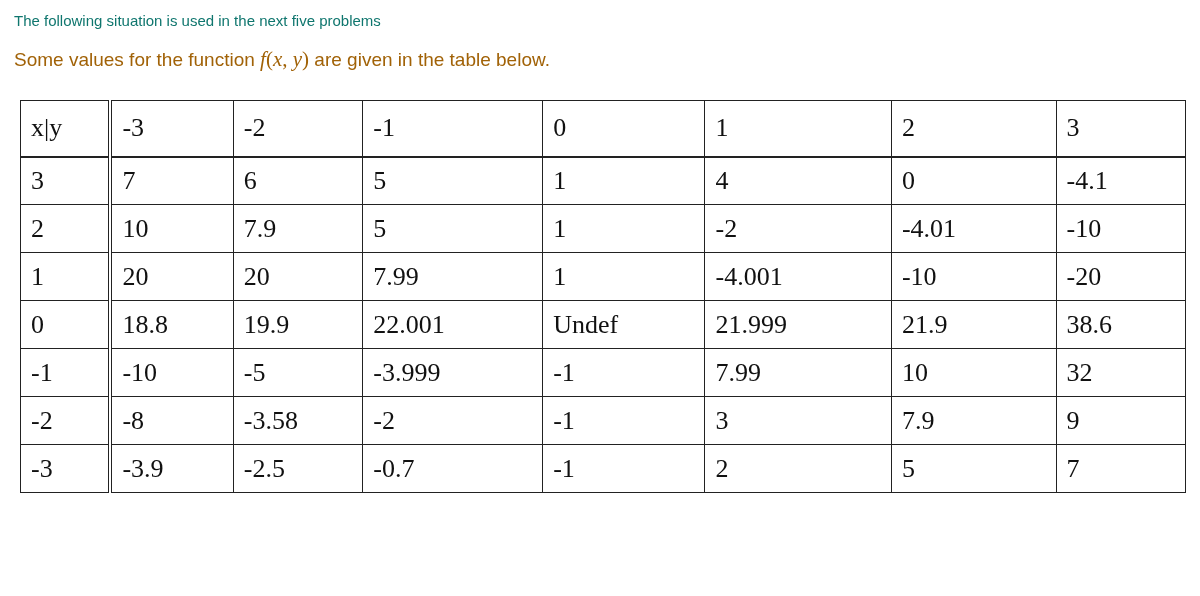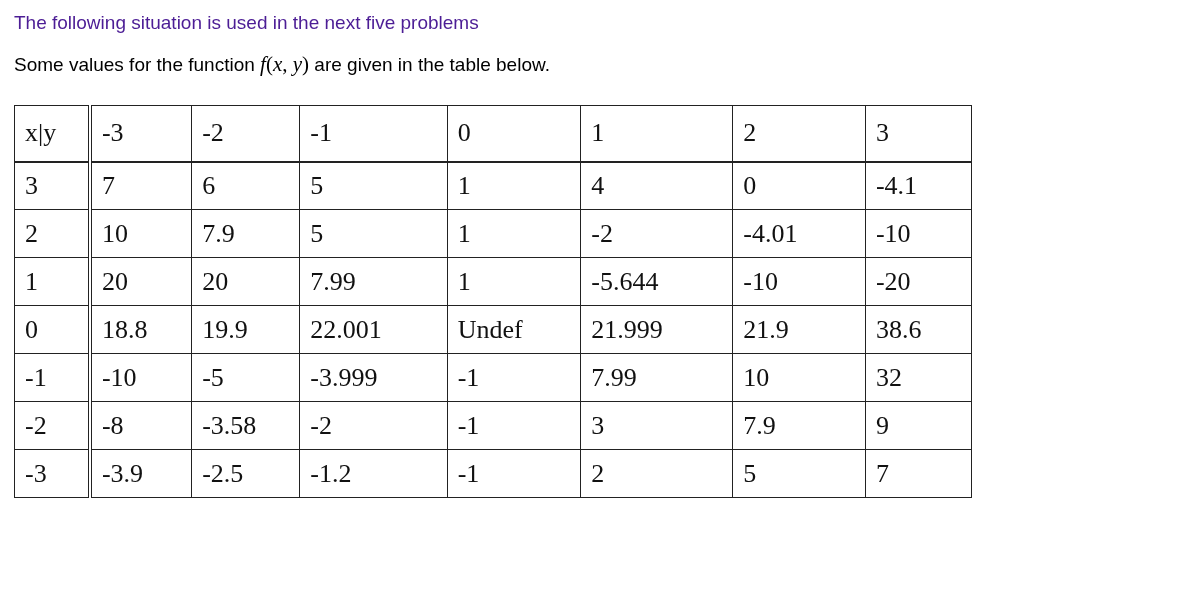--- a/index.html
+++ b/index.html
@@ -9,37 +9,38 @@
     }
     body {
       font-family: 'Segoe UI', Tahoma, Geneva, Verdana, sans-serif;
       font-size: 18px;
       color: #2c2c2c;
       padding: 12px 14px;
       background: #fff;
       width: 1200px;
     }
     .intro-text {
-      font-size: 19px;
+      font-size: 15px;
       margin-bottom: 18px;
-      color: #4c1d95;
+      color: #0f766e;
     }
     .function-text {
       font-size: 19px;
       margin-bottom: 28px;
-      color: #000000;
+      color: #a16207;
     }
     .math-var {
       font-family: 'Times New Roman', serif;
       font-style: italic;
       font-size: 21px;
     }
     table {
       border-collapse: collapse;
-      width: 958px;
+      width: 1166px;
+      margin-left: 6px;
     }
     td {
       border: 1.5px solid #222;
       padding: 6px 10px;
       font-family: 'Comic Sans MS', 'Segoe Script', cursive;
       font-size: 26px;
       text-align: left;
       color: #111;
       height: 48px;
       vertical-align: middle;
@@ -110,21 +111,21 @@
     <td class="col-5">-2</td>
     <td class="col-6">-4.01</td>
     <td class="col-7">-10</td>
   </tr>
   <tr>
     <td class="row-header">1</td>
     <td class="col-1">20</td>
     <td class="col-2">20</td>
     <td class="col-3">7.99</td>
     <td class="col-4">1</td>
-    <td class="col-5">-5.644</td>
+    <td class="col-5">-4.001</td>
     <td class="col-6">-10</td>
     <td class="col-7">-20</td>
   </tr>
   <tr>
     <td class="row-header">0</td>
     <td class="col-1">18.8</td>
     <td class="col-2">19.9</td>
     <td class="col-3">22.001</td>
     <td class="col-4">Undef</td>
     <td class="col-5">21.999</td>
@@ -148,20 +149,20 @@
     <td class="col-3">-2</td>
     <td class="col-4">-1</td>
     <td class="col-5">3</td>
     <td class="col-6">7.9</td>
     <td class="col-7">9</td>
   </tr>
   <tr>
     <td class="row-header">-3</td>
     <td class="col-1">-3.9</td>
     <td class="col-2">-2.5</td>
-    <td class="col-3">-1.2</td>
+    <td class="col-3">-0.7</td>
     <td class="col-4">-1</td>
     <td class="col-5">2</td>
     <td class="col-6">5</td>
     <td class="col-7">7</td>
   </tr>
 </tbody>
   </table>
 
 </body></html>

